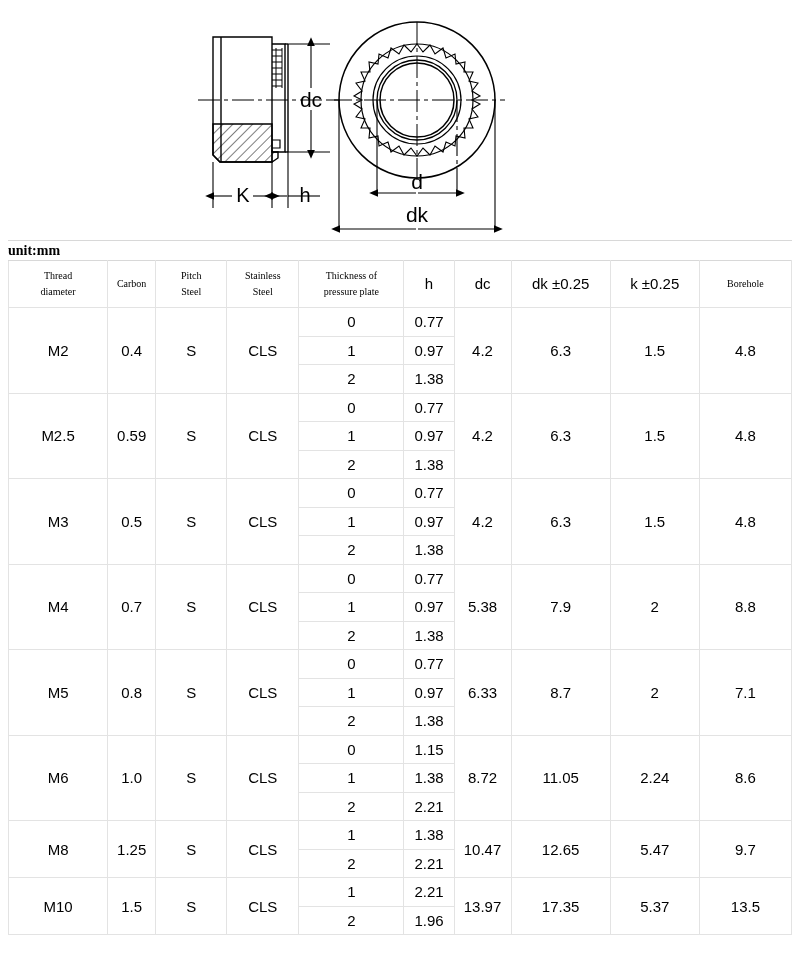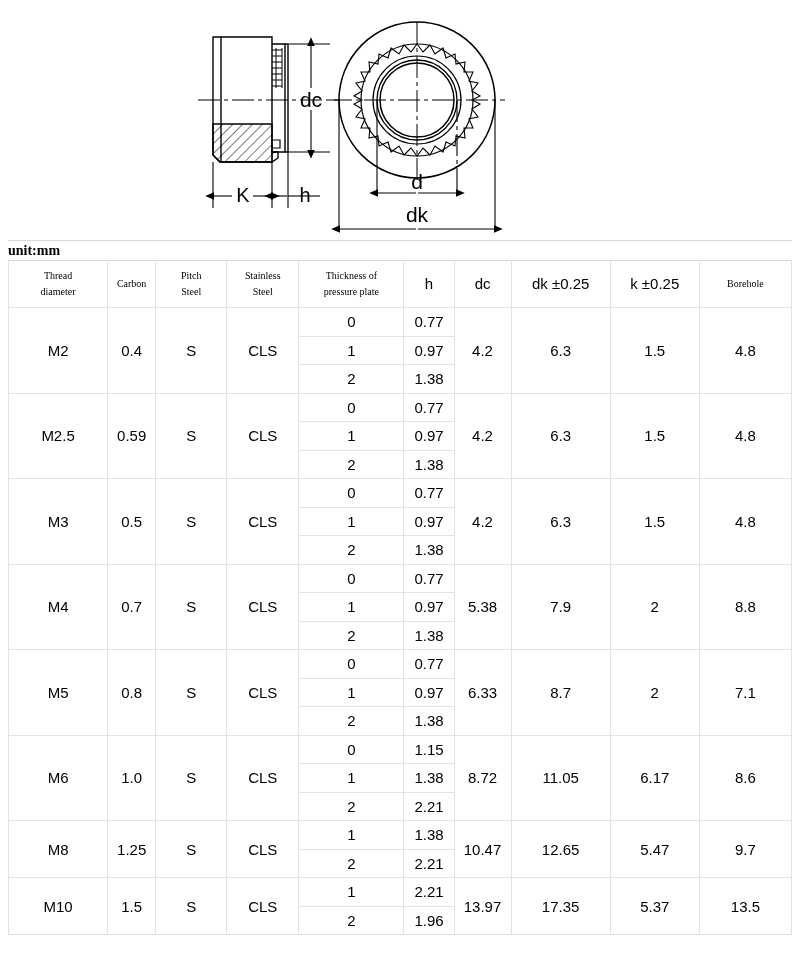--- a/index.html
+++ b/index.html
@@ -357,21 +357,21 @@
         </tr>
         <tr>
           <td rowspan="3" class="group">M6</td>
           <td rowspan="3" class="group">1.0</td>
           <td rowspan="3" class="group">S</td>
           <td rowspan="3" class="group">CLS</td>
           <td>0</td>
           <td>1.15</td>
           <td rowspan="3" class="group">8.72</td>
           <td rowspan="3" class="group">11.05</td>
-          <td rowspan="3" class="group">6.17</td>
+          <td rowspan="3" class="group">2.24</td>
           <td rowspan="3" class="group">8.6</td>
         </tr>
         <tr>
           <td>1</td>
           <td>1.38</td>
         </tr>
         <tr>
           <td>2</td>
           <td>2.21</td>
         </tr>

